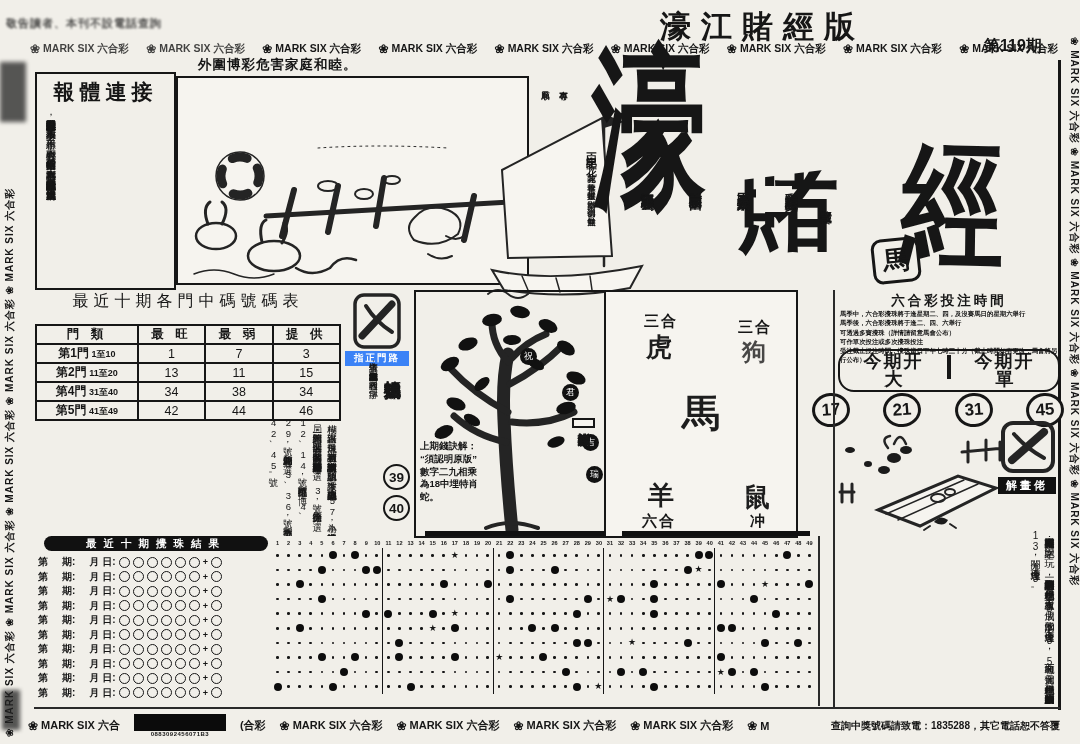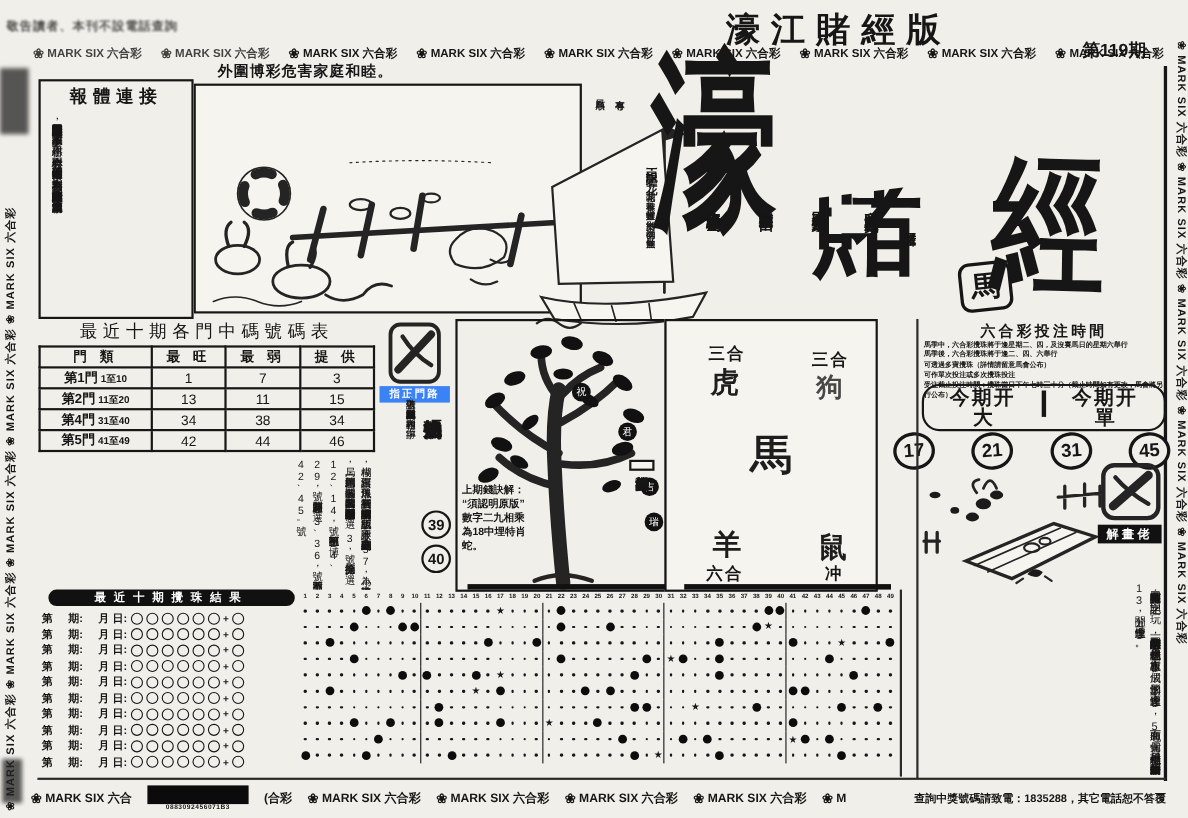--- a/index.html
+++ b/index.html
@@ -20,21 +20,21 @@
   .flower{font-size:12px}
   #slogan{left:198px;top:56px;font-size:13.5px;font-weight:900;letter-spacing:1px}
   
   .strip{font-size:10px;font-weight:bold;white-space:nowrap;letter-spacing:1px}
   #strip-left{left:-340px;top:380px;width:700px;transform:rotate(-90deg)}
   #strip-right{left:724px;top:380px;width:700px;transform:rotate(90deg)}
   #right-rule{left:1058px;top:60px;width:3px;height:650px;background:#161616}
   .edge-smudge{background:#222;filter:blur(2px);opacity:.75}
   
   #article{left:35px;top:72px;width:141px;height:218px;padding:4px 6px}
-  #article-title{font-size:16px;font-weight:900;letter-spacing:5px;text-align:center;filter:blur(.5px)}
+  #article-title{font-size:21px;font-weight:900;letter-spacing:5px;text-align:center;filter:blur(.5px)}
   #article-body{margin-top:6px;height:176px;font-size:10px;line-height:1.45}
   
   #cartoon{left:176px;top:76px;width:353px;height:209px;background:#f6f4ef}
   
   #boat{left:486px;top:108px;width:170px;height:196px}
   #boat-flags{left:540px;top:84px;display:flex;gap:6px;font-size:8.5px;font-weight:bold}
   #sail-text{left:500px;top:148px;width:98px;height:112px;font-size:8.5px;line-height:1.3}
   #motto-head{font-size:10.5px;font-weight:900}
   
   .callig{font-weight:900;line-height:.9;transform-origin:left top}
@@ -43,21 +43,21 @@
   #char3{left:902px;top:142px;font-size:128px;transform:scale(.80,1.05) rotate(1deg)}
   .wipe{background:#f1efe9}
   #seal-horse{left:872px;top:238px;width:48px;height:45px;border:3px solid #161616;border-radius:10px;
               display:flex;align-items:center;justify-content:center;font-size:26px;font-weight:900;transform:rotate(-6deg)}
   #creed-cols{left:638px;top:182px;width:162px;height:102px;display:flex;flex-direction:row-reverse;justify-content:space-between}
   .creed-line{font-size:13px;font-weight:900;letter-spacing:1px}
   #creed-label{left:818px;top:202px;font-size:11.5px;font-weight:bold}
   
   #gate{left:35px;top:291px;width:306px}
   #gate-title{font-size:16px;font-weight:400;letter-spacing:5px;text-align:center;filter:blur(.6px)}
-  #gate table{width:100%;border-collapse:collapse;margin-top:2px}
+  #gate table{width:100%;border-collapse:collapse;margin-top:12px}
   #gate th,#gate td{border:2px solid #161616;text-align:center;font-size:12.5px;height:19px}
   #gate th{font-weight:900;letter-spacing:4px}
   .gate-name{font-weight:900;font-size:12px}
   .gate-range{font-size:9px;font-weight:bold}
   
   #analysis{left:38px;top:417px;width:301px;height:119px;font-size:9.5px;line-height:1.55;overflow:hidden}
   #sister-stamp{left:352px;top:292px}
   #sister-label{left:345px;top:351px;width:64px;background:#3b82f6;color:#fff;font-size:9.5px;font-weight:bold;text-align:center;letter-spacing:2px;padding:1px 0}
   #sister-title{left:382px;top:368px;height:130px;font-size:17px;font-weight:900}
   .num-circle{width:27px;height:26px;border:2.5px solid #161616;border-radius:50%;display:flex;align-items:center;justify-content:center;font-size:13.5px;font-weight:900}

